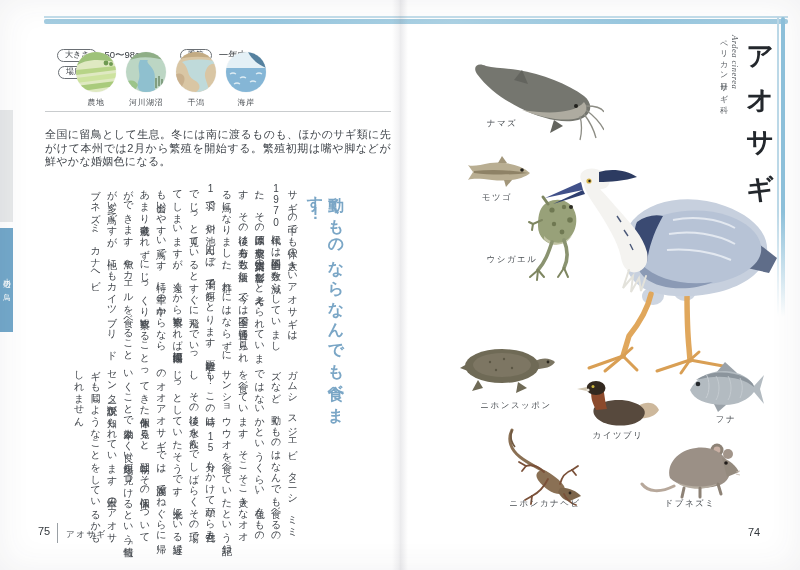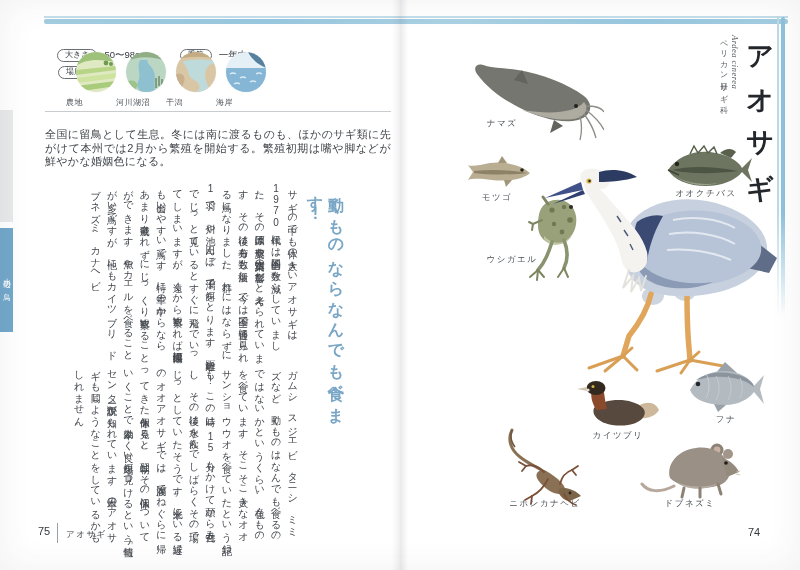--- a/index.html
+++ b/index.html
@@ -21,21 +21,21 @@
   .tab-gray{position:absolute;left:0;top:110px;width:13px;height:112px;background:#e7e9ea;}
   .tab-blue{position:absolute;left:0;top:228px;width:13px;height:104px;background:#73a8ca;
           display:flex;align-items:center;justify-content:center;}
   .tab-blue span{writing-mode:vertical-rl;text-orientation:upright;color:#fff;font-size:7.5px;letter-spacing:2px;}
   
   .badges{position:absolute;left:57px;top:33px;display:flex;align-items:center;margin-top:16px;}
   .pill{border:1px solid #6a6f74;border-radius:9px;padding:1px 7px 2px;font-size:8px;color:#3c4146;line-height:1;}
   .bval{font-size:9.5px;color:#33383d;margin-left:7px;}
   .sp{width:32px;}
   .place-pill{position:absolute;left:58px;top:66px;}
-  .habitat{position:absolute;top:52px;width:40px;}
+  .habitat{position:absolute;top:52px;width:40px;text-align:center;}
   .hcircle{width:40px;height:40px;border-radius:50%;overflow:hidden;box-shadow:0 0 0 .5px rgba(0,0,0,.05);}
   .hlabel{width:60px;margin-left:-10px;margin-top:5px;font-size:8px;color:#4a4f54;letter-spacing:.5px;}
   .rule{position:absolute;left:45px;top:111px;width:346px;height:1px;background:#c9ccce;}
   .intro{position:absolute;left:45px;top:117px;width:346px;font-size:11px;line-height:13.5px;
           letter-spacing:.3px;text-align:justify;color:#3f444a;}
   
   .vjp{writing-mode:vertical-rl;text-orientation:upright;}
   .headline{position:absolute;left:304px;top:184px;height:266px;font-size:16px;font-weight:600;
           letter-spacing:2.5px;color:#7aa6c6;}
   .para{position:absolute;right:500px;width:272px;height:178px;font-size:10px;line-height:16.4px;
@@ -164,32 +164,20 @@
     <svg width="72" height="36" viewBox="0 0 72 36">
       <path d="M66,19 C58,11 40,7 26,9 C16,11 8,13 4,11 L9,18 L4,26 C10,24 18,25 28,26 C44,28 60,25 66,19 Z" fill="#b9ae92"></path>
       <path d="M10,17 C28,15 48,16 64,19 C48,21 26,21 10,19 Z" fill="#8e8266"></path>
       <path d="M34,9 L38,2 L43,9 Z" fill="#a2967a"></path>
       <path d="M40,26 L42,33 L48,26 Z" fill="#a2967a"></path>
       <circle cx="58" cy="16" r="1.8" fill="#26241e"></circle>
     </svg>
     <span class="alabel" style="left:33px;top:38px">モツゴ</span>
   </div>
 
-  <div class="animal" style="left:662px;top:144px">
-    <svg width="92" height="48" viewBox="0 0 92 48">
-      <path d="M6,26 C14,14 30,6 48,8 C64,10 76,16 80,24 L90,14 L86,26 L90,38 L80,28 C74,36 60,42 44,42 C26,42 12,36 6,26 Z" fill="#6d7560"></path>
-      <path d="M10,30 C20,38 40,42 56,39 C44,43 24,42 10,30 Z" fill="#9aa089"></path>
-      <path d="M10,26 C26,22 50,22 76,27 C52,30 26,30 10,26 Z" fill="#4c5443"></path>
-      <path d="M28,10 L32,2 L36,9 L42,2 L46,9 L52,3 L55,10" stroke="#59614c" stroke-width="1.5" fill="none"></path>
-      <path d="M58,9 C64,4 70,4 74,8 L69,14 Z" fill="#59614c"></path>
-      <circle cx="15" cy="20" r="2.2" fill="#23261e"></circle>
-      <path d="M6,26 L17,31" stroke="#3f4637" stroke-width="1.4" fill="none"></path>
-    </svg>
-    <span class="alabel" style="left:44px;top:44px">オオクチバス</span>
-  </div>
 
   <div class="animal" style="left:524px;top:194px">
     <svg width="64" height="90" viewBox="0 0 64 90">
       <path d="M24,8 C36,2 50,8 52,22 C54,36 46,48 34,50 C24,52 14,44 14,32 C14,20 16,12 24,8 Z" fill="#98a179"></path>
       <path d="M20,42 C28,51 42,51 48,41 C44,51 28,55 20,45 Z" fill="#c2c4a5"></path>
       <circle cx="28" cy="16" r="2.6" fill="#6f7852"></circle>
         <circle cx="40" cy="13" r="2.2" fill="#6f7852"></circle>
       <circle cx="46" cy="26" r="2.8" fill="#6f7852"></circle>
         <circle cx="30" cy="30" r="2.2" fill="#6f7852"></circle>
       <circle cx="38" cy="38" r="2.4" fill="#6f7852"></circle>
@@ -253,20 +241,36 @@
       </g>
       <ellipse cx="62" cy="19" rx="15" ry="10" fill="#f4f3f0" transform="rotate(16 62 19)"></ellipse>
       <path d="M66,12 C78,8 94,10 104,17 C92,21 76,22 66,22 Z" fill="#2c3b61"></path>
       <path d="M48,22 L12,38 L50,30 Z" fill="#41518a"></path>
       <path d="M50,30 L20,44 L52,34 Z" fill="#2f3f70"></path>
       <circle cx="56" cy="21" r="2.6" fill="#d8b54a"></circle>
         <circle cx="56.5" cy="21" r="1.2" fill="#1c1c1c"></circle>
     </svg>
   </div>
 
+  <div class="animal" style="left:460px;top:338px">
+    <svg width="96" height="60" viewBox="0 0 96 60">
+      <path d="M74,24 C82,19 90,20 95,24 C92,29 84,31 76,31 Z" fill="#7b7562"></path>
+      <circle cx="88" cy="24" r="1.4" fill="#2a271f"></circle>
+      <path d="M7,26 L0,30 L8,33 Z" fill="#6f6a56"></path>
+      <path d="M18,42 L12,53 L23,50 Z" fill="#6f6a56"></path>
+      <path d="M58,44 L56,55 L67,50 Z" fill="#6f6a56"></path>
+      <ellipse cx="42" cy="28" rx="37" ry="17" fill="#6f6a56"></ellipse>
+      <ellipse cx="42" cy="27" rx="29" ry="12" fill="#7d7663"></ellipse>
+      <circle cx="30" cy="24" r="1.2" fill="#5c5745"></circle>
+        <circle cx="44" cy="21" r="1.2" fill="#5c5745"></circle>
+      <circle cx="52" cy="30" r="1.2" fill="#5c5745"></circle>
+        <circle cx="36" cy="32" r="1.2" fill="#5c5745"></circle>
+    </svg>
+    <span class="alabel" style="left:56px;top:62px">ニホンスッポン</span>
+  </div>
 
   <div class="animal" style="left:684px;top:360px">
     <svg width="82" height="54" viewBox="0 0 82 54">
       <path d="M32,13 L41,2 L53,13 Z" fill="#9aa2a9"></path>
       <path d="M6,30 C12,18 26,10 42,11 C56,12 66,18 70,26 L80,15 L76,29 L80,44 L70,32 C64,40 52,46 38,45 C22,44 10,40 6,30 Z" fill="#b3bbc1"></path>
       <path d="M12,20 C24,11 44,10 60,17 C68,21 70,25 70,27 C58,16 32,14 12,20 Z" fill="#8b949c"></path>
       <path d="M30,44 L34,52 L42,45 Z" fill="#9aa2a9"></path>
       <circle cx="14" cy="24" r="2.3" fill="#23272b"></circle>
       <path d="M22,14 C26,20 26,32 22,38" stroke="#c8ced3" stroke-width="1" fill="none"></path>
       <path d="M32,16 C36,22 36,34 32,40 M44,16 C48,22 48,34 44,40 M56,18 C59,24 59,32 56,38" stroke="#c8ced3" stroke-width=".8" fill="none"></path>

